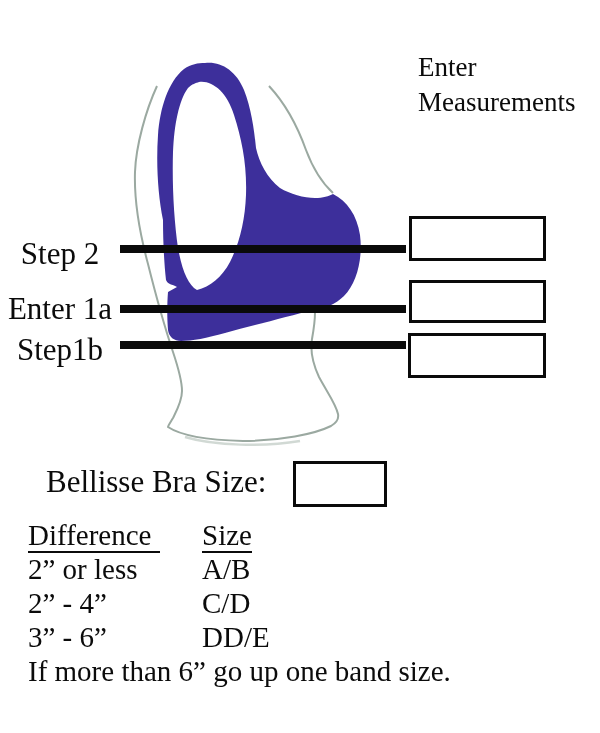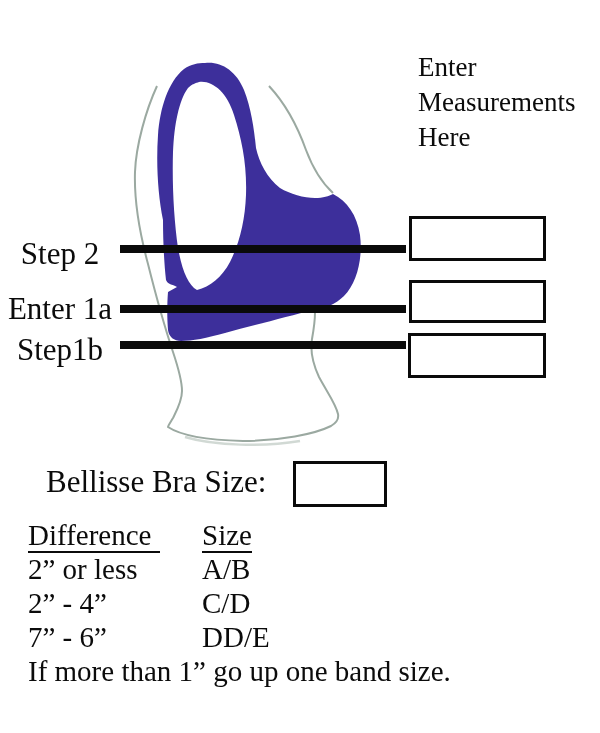--- a/index.html
+++ b/index.html
@@ -102,21 +102,20 @@
          C 188 285, 182 270, 178 248
          C 174 220, 172 185, 173 152
          C 174 125, 179 100, 188 88
          C 192 84, 196 83, 199 82
          Z" fill="#3D2F9B"></path>
   </svg>
 
   <div class="abs note">
     <div>Enter</div>
     <div>Measurements</div>
-    <div>Here</div>
   </div>
 
   <div class="abs step-label" style="top:236px">Step 2</div>
   <div class="abs pointer-line" style="top:245px"></div>
   <input class="abs meas-input" style="top: 216px;" value="">
 
   <div class="abs step-label" style="top:291px">Enter 1a</div>
   <div class="abs pointer-line" style="top:305px"></div>
   <input class="abs meas-input" style="top: 280px; height: 43px;" value="">
 
@@ -138,19 +137,19 @@
     </div>
     <div class="chart-row">
       <div class="col-diff">2” or less</div>
       <div>A/B</div>
     </div>
     <div class="chart-row">
       <div class="col-diff">2” - 4”</div>
       <div>C/D</div>
     </div>
     <div class="chart-row">
-      <div class="col-diff">7” - 6”</div>
+      <div class="col-diff">3” - 6”</div>
       <div>DD/E</div>
     </div>
-    <div class="chart-note">If more than 1” go up one band size.</div>
+    <div class="chart-note">If more than 6” go up one band size.</div>
   </div>
 
 </div>
 
 </body></html>

